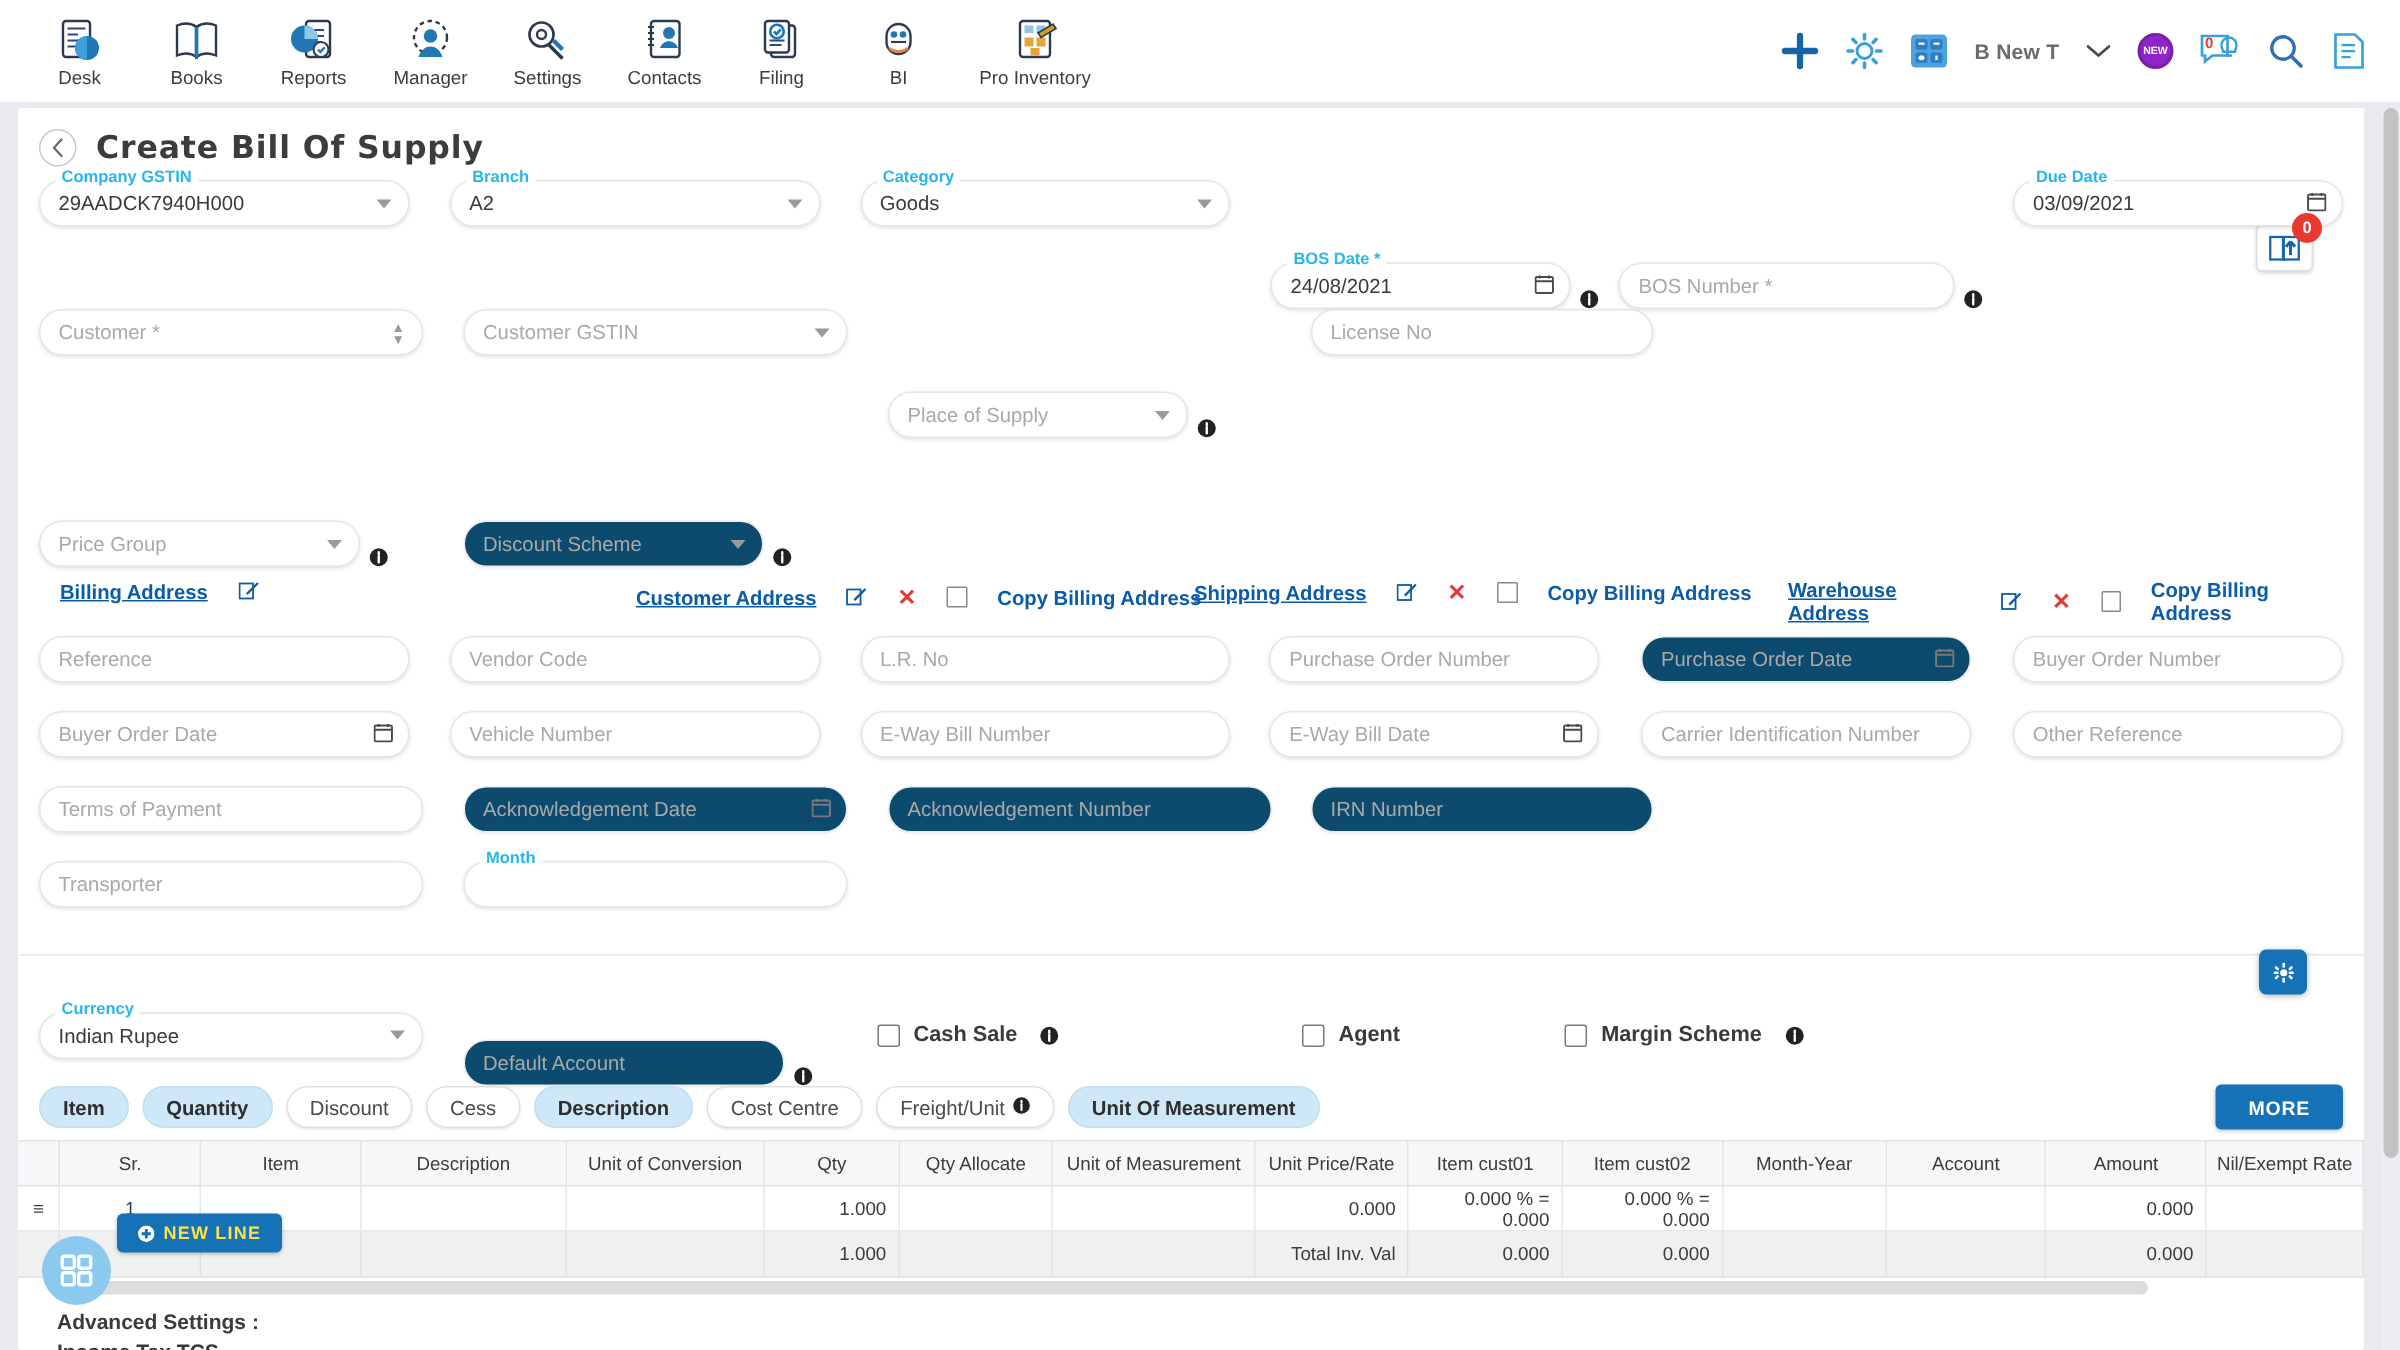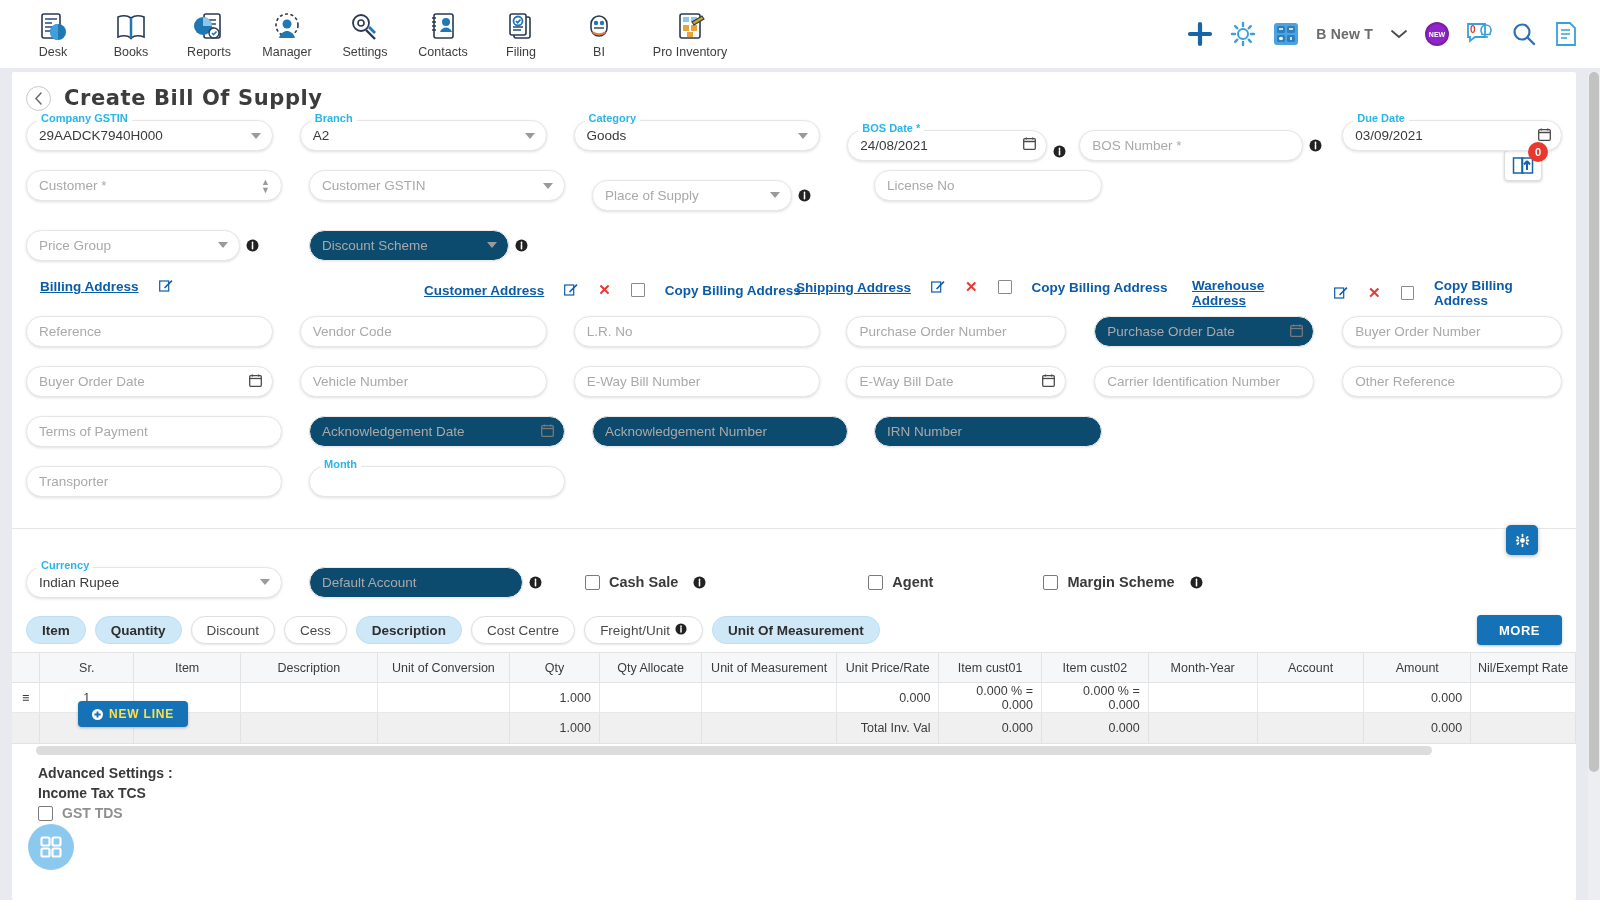--- a/index.html
+++ b/index.html
@@ -86,21 +86,21 @@
     font-size:11px; color:#29b6e8; font-weight:bold; z-index:2; white-space:nowrap;
   }
   .caret {
     position:absolute; right:11px; top:50%; transform:translateY(-50%);
     width:0; height:0; border-left:5px solid transparent; border-right:5px solid transparent;
     border-top:6px solid #9a9a9a;
   }
   .spin { position:absolute; right:11px; top:50%; transform:translateY(-50%); color:#999; font-size:9px; line-height:8px; text-align:center; }
   .calico { position:absolute; right:10px; top:50%; transform:translateY(-50%); }
   .infoico { margin-left:6px; display:inline-flex; align-items:center; }
-  .fld-wrap { display:flex; align-items:center; }
+  .fld-wrap { display:flex; align-items:flex-end;margin-top:36px; }
 
   
   .addr-row { position:relative; height:44px; padding:0 14px; }
   .addr-grp { position:absolute; display:flex; align-items:center; gap:20px; font-size:13.5px; }
   .addr-link {
     color:#0b5ca8; font-weight:bold; text-decoration:underline; cursor:pointer; font-size:13.5px;
   }
   .xmark { color:#e53935; font-weight:bold; font-size:15px; cursor:pointer; }
   .cbx { width:14px; height:14px; border:1px solid #8a8a8a; background:#fff; border-radius:1px; cursor:pointer; display:inline-block; }
   .copy-lbl { color:#0b5ca8; font-weight:bold; font-size:13.5px; }

